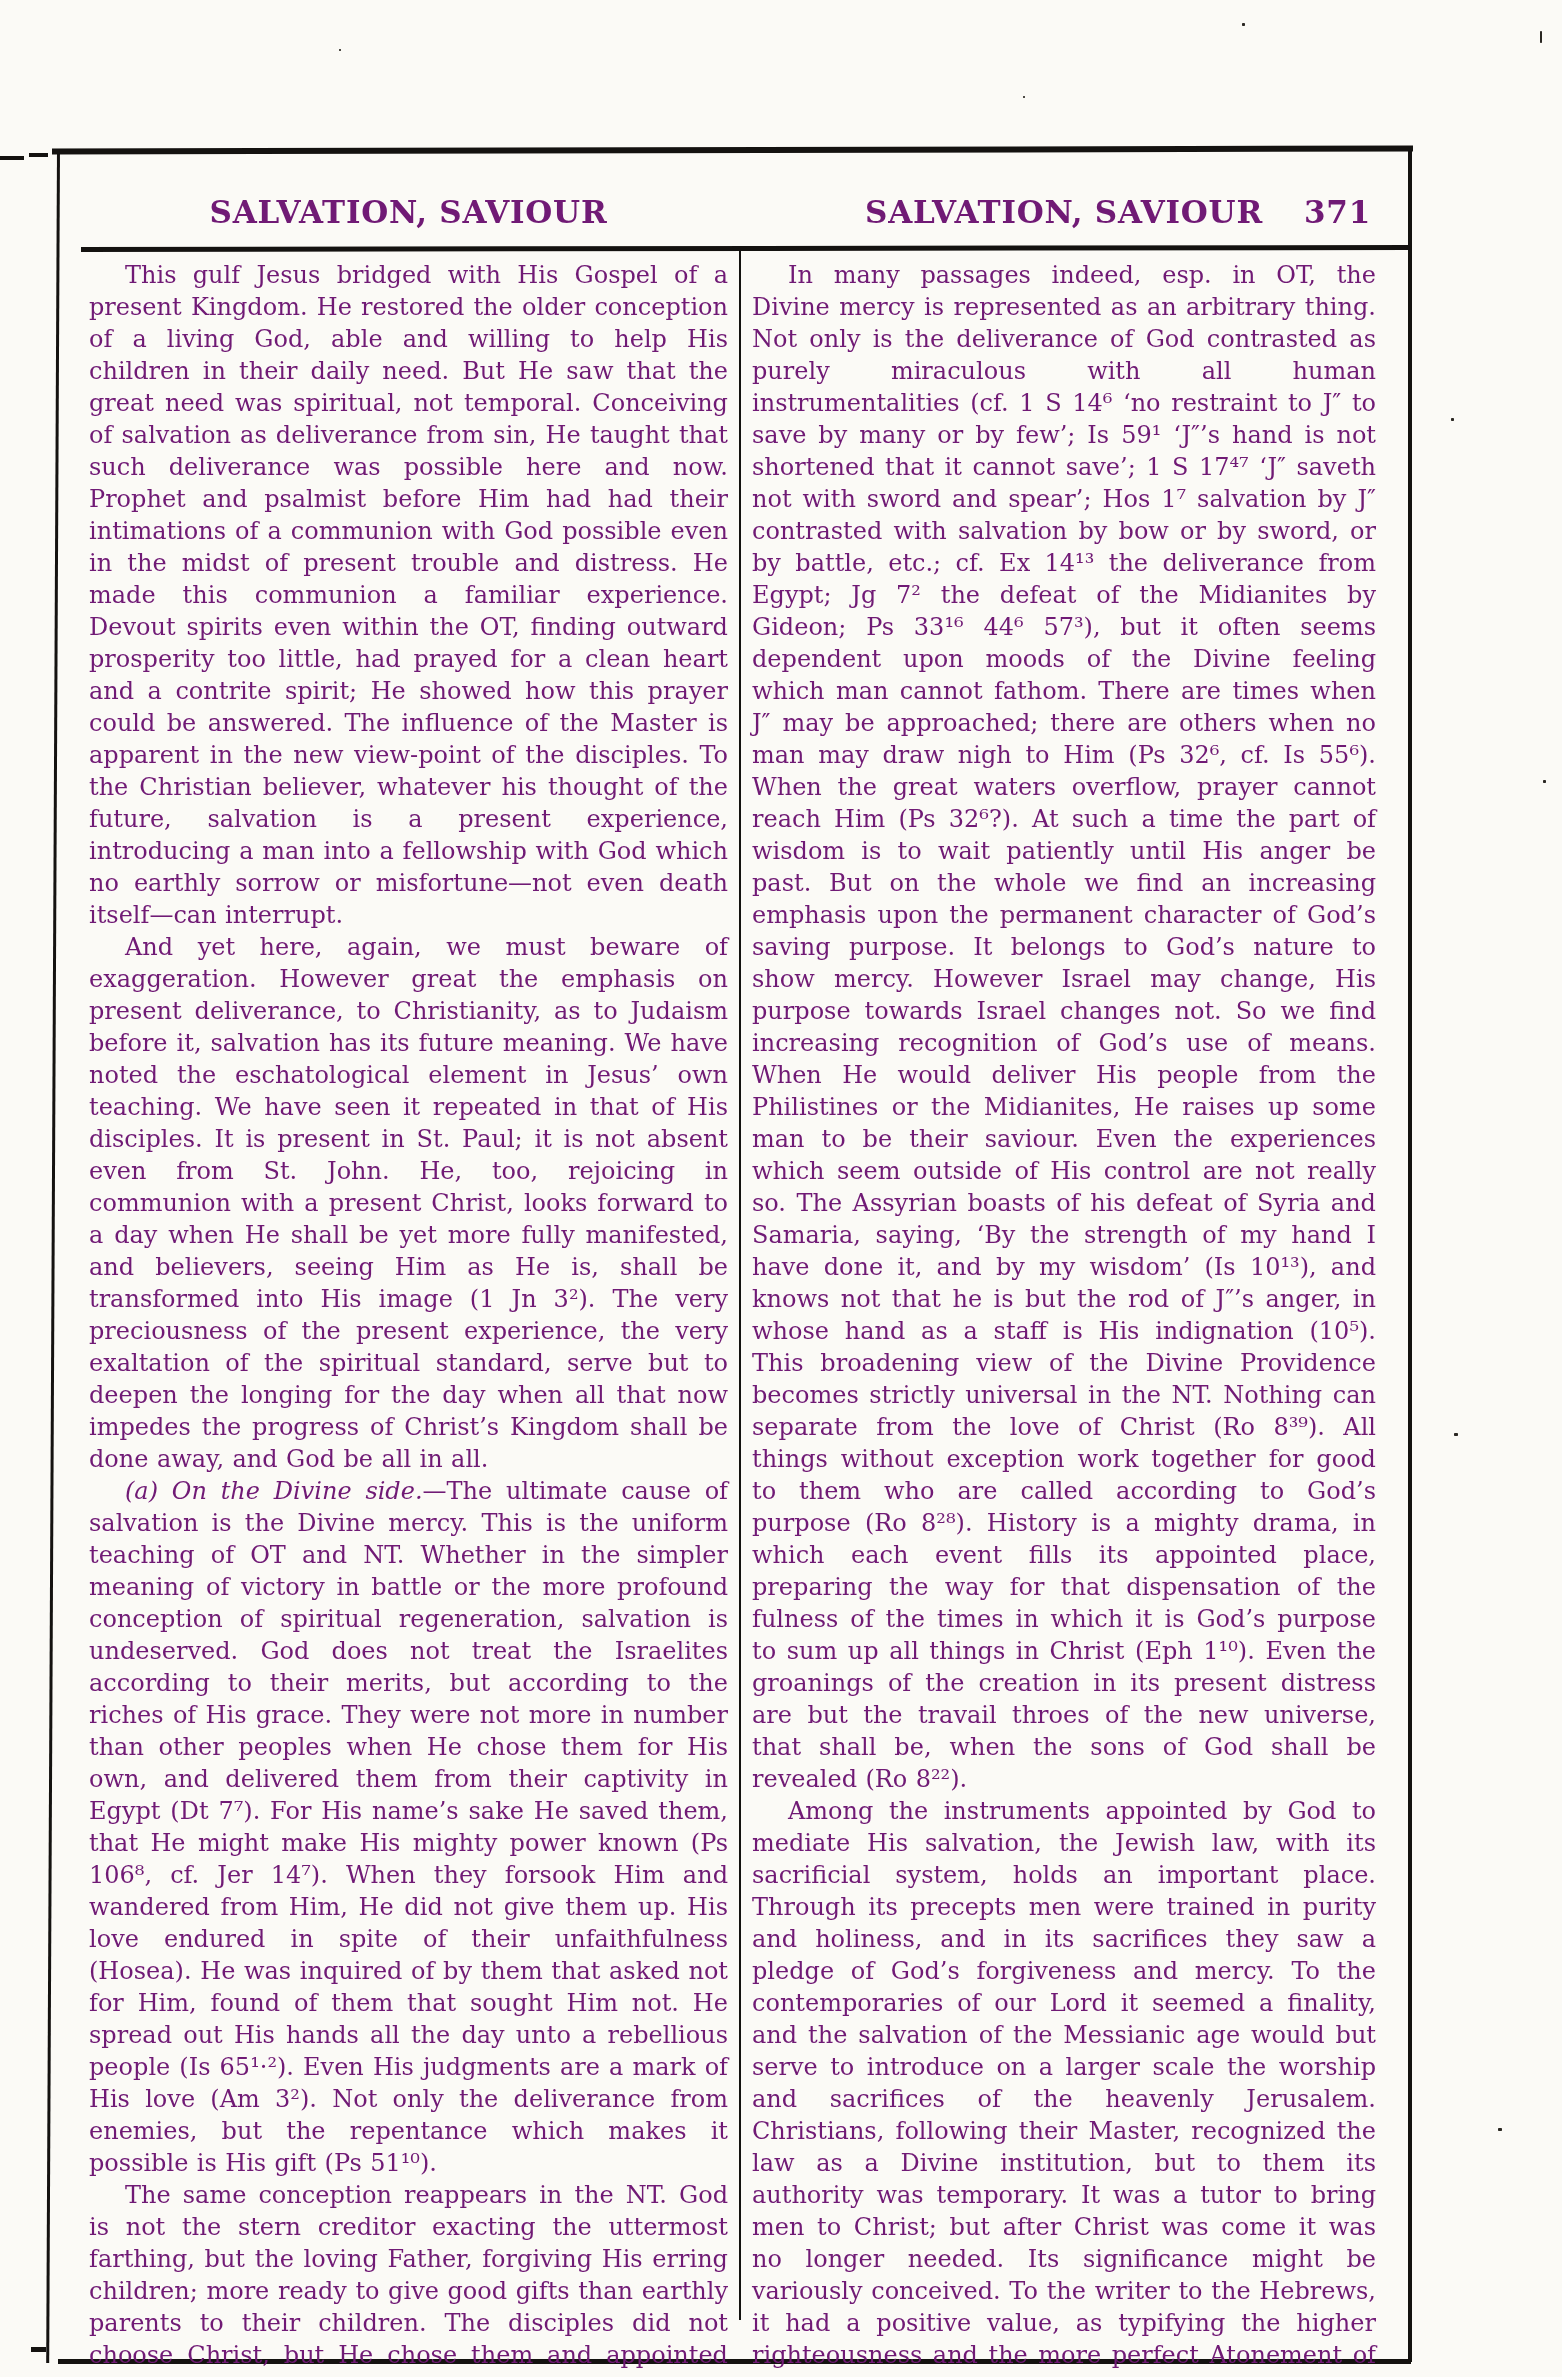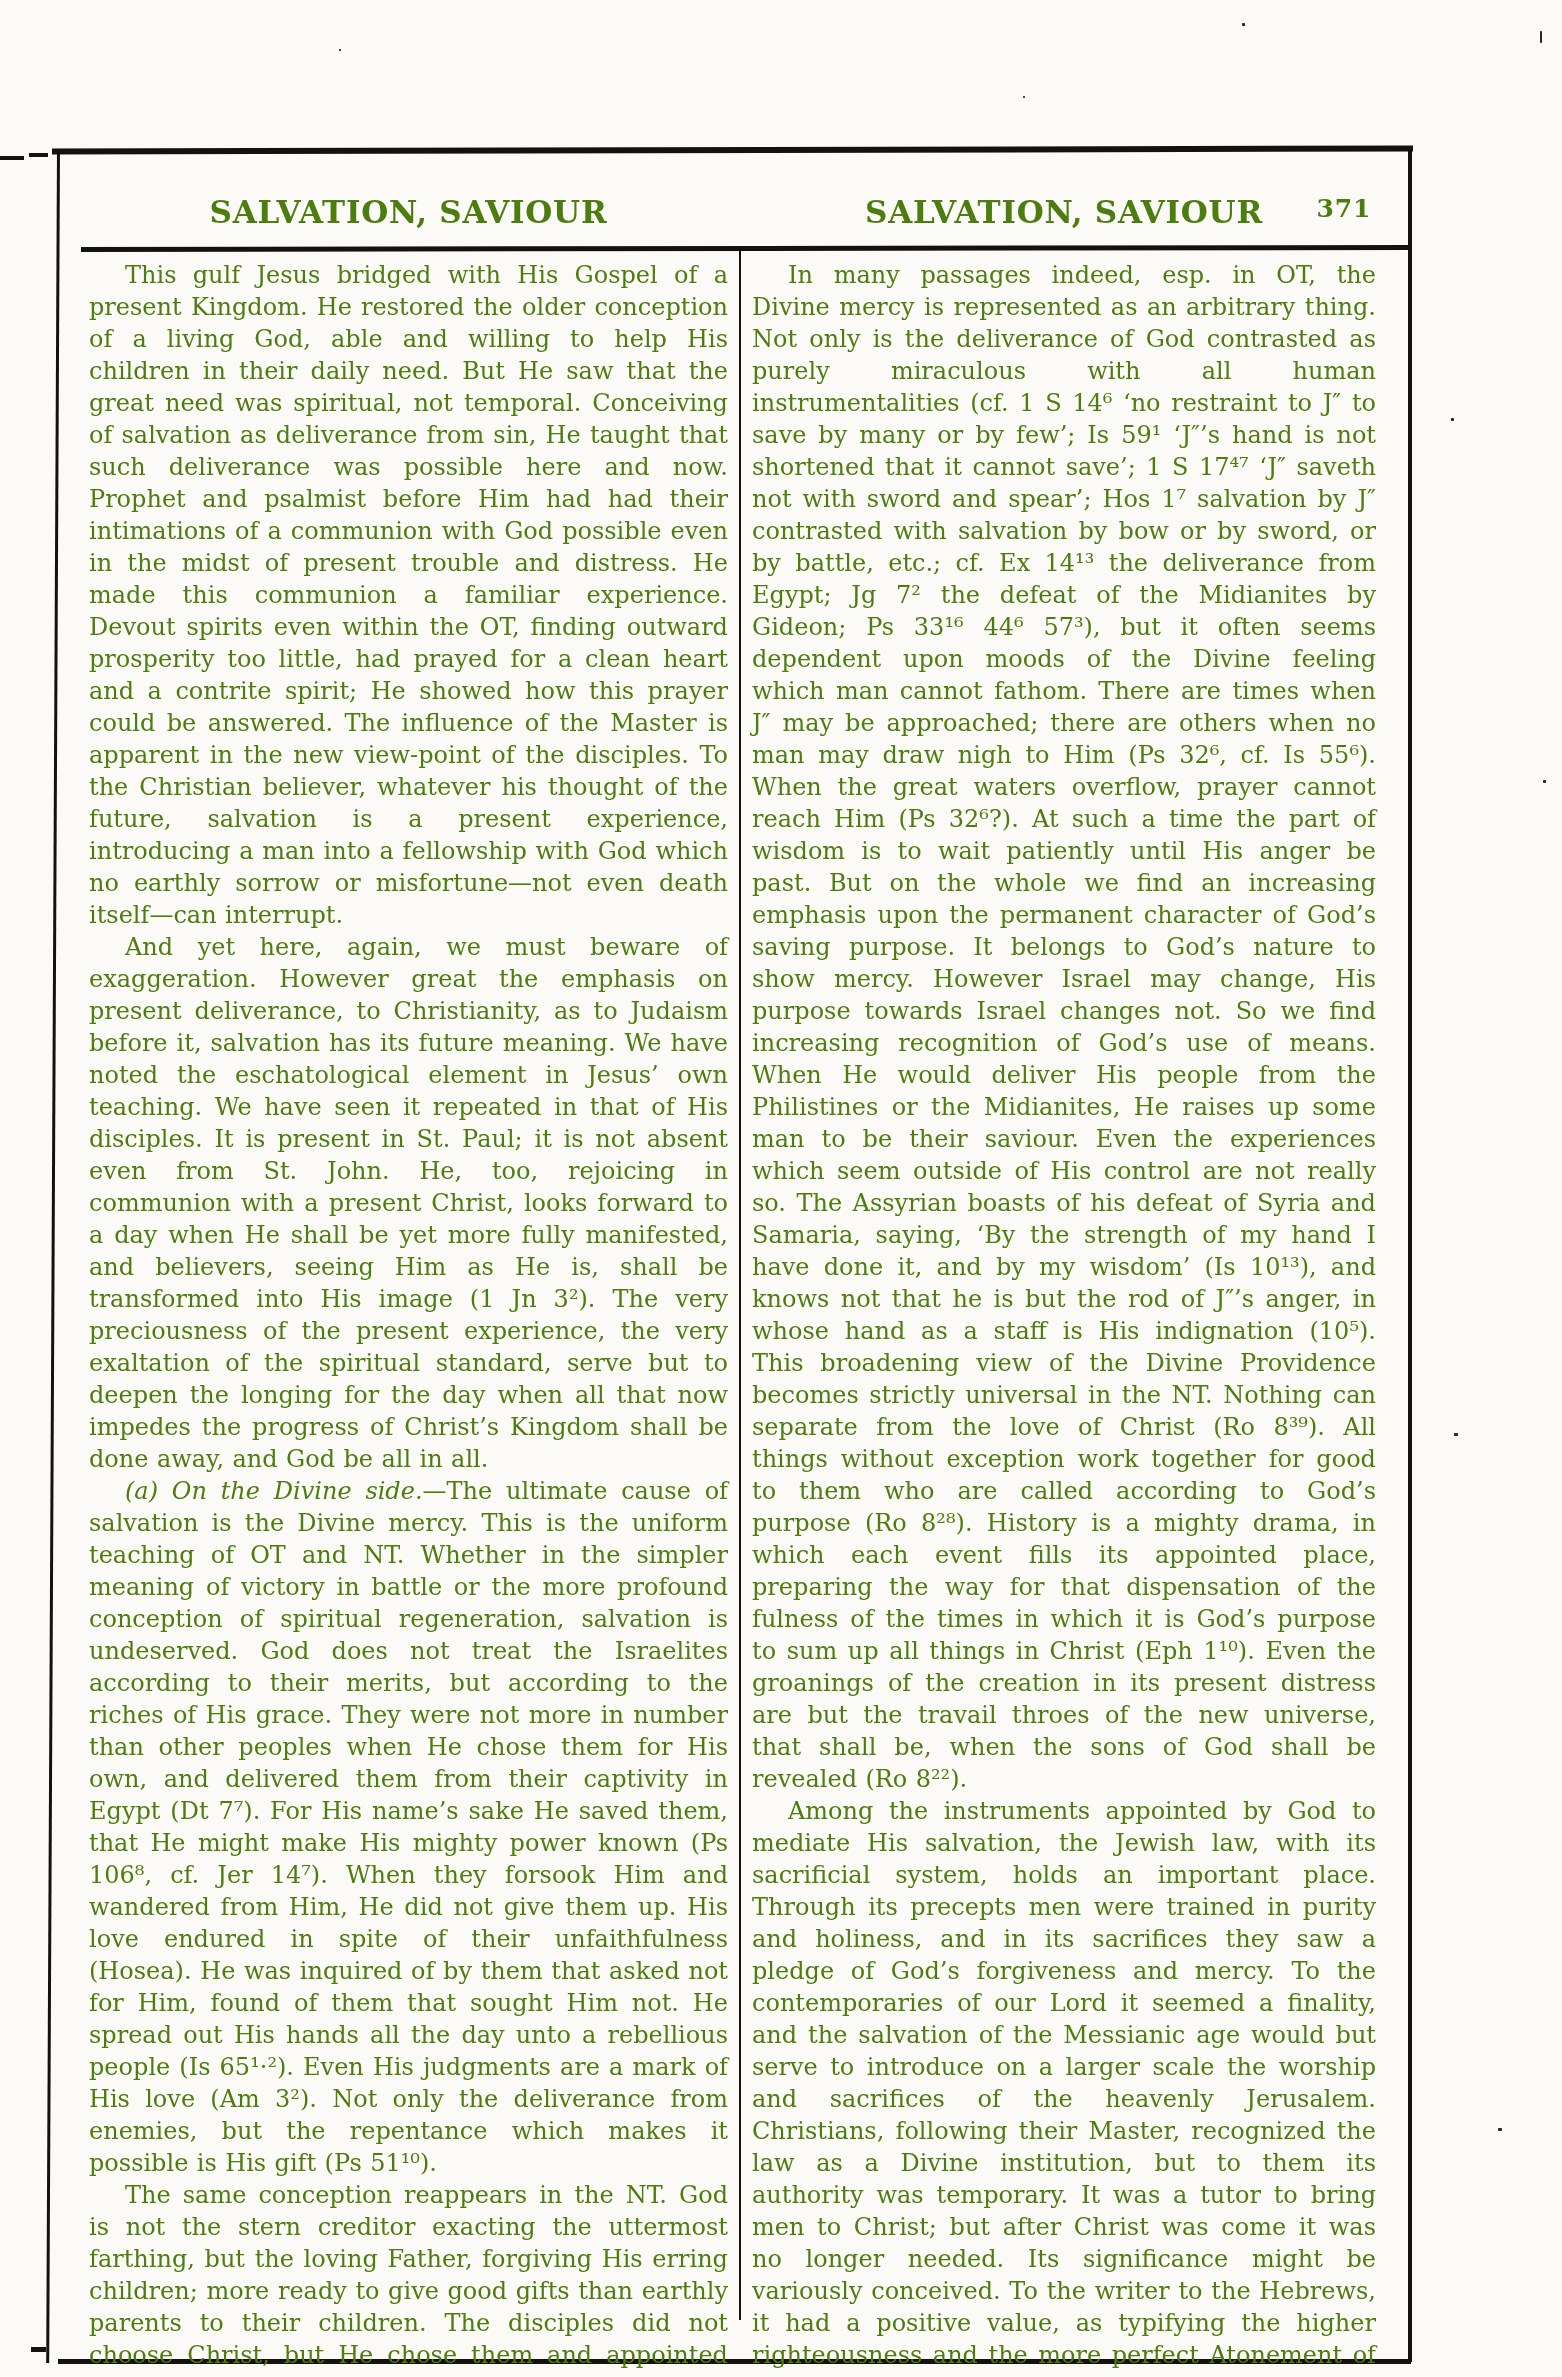--- a/index.html
+++ b/index.html
@@ -5,21 +5,21 @@
   html, body {
     margin: 0;
     padding: 0;
     background: #fbfaf6;
   }
   .page {
     position: relative;
     width: 1562px;
     height: 2377px;
     background: #fbfaf6;
-    color: #4d7c0f;
+    color: #701a75;
     font-family: "DejaVu Serif", "Liberation Serif", serif;
     overflow: hidden;
   }
   
   .rule-top {
     position: absolute; left: 52px; top: 147px;
     width: 1361px; height: 5.7px; background: #141210;
     transform: rotate(-0.12deg);
   }
   .border-left {
@@ -52,21 +52,21 @@
     white-space: nowrap;
   }
   .header-right-wrap {
     position: absolute; left: 752px; top: 194px; width: 624px;
     text-align: center;
     font-size: 31px; font-weight: 700; letter-spacing: 0.8px;
     white-space: nowrap;
   }
   .page-number {
     position: absolute; right: 4.9px; top: 0;
-    font-size: 25px; font-weight: 700;
+    font-size: 31px; font-weight: 700;
   }
   
   .divider {
     position: absolute; left: 739px; top: 247px;
     width: 2.4px; height: 2073px; background: #141210;
   }
   .col {
     position: absolute; top: 259px;
     font-size: 24px; line-height: 32px;
     text-align: justify;

